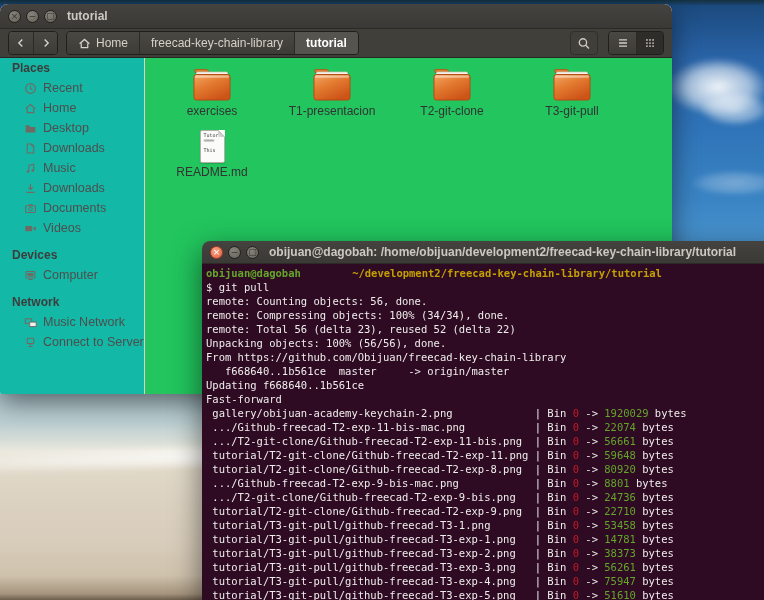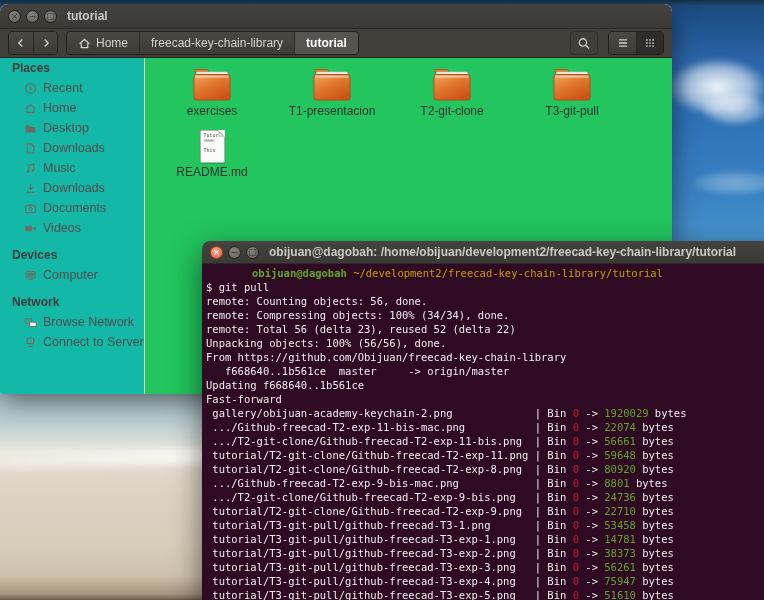--- a/index.html
+++ b/index.html
@@ -77,22 +77,22 @@
   .doc-line4{margin-top:5px;}
 
   
   .term-window{position:absolute;left:202px;top:241px;width:618px;height:370px;
     border-radius:8px 8px 0 0;overflow:hidden;box-shadow:0 10px 30px rgba(0,0,0,.55);}
   .term-window .titlebar{height:22px;}
   .term-window .title-text{font-size:12px;}
   .term-body{margin:0;background:#2f0a23;color:#eeeeec;height:348px;
     font-family:"DejaVu Sans Mono",monospace;font-size:10.5px;line-height:14px;
     padding:2px 0 0 4px;white-space:pre;overflow:hidden;}
-  .t-green{color:#63a62a;font-weight:bold;margin-left:46px;}
-  .t-yellow{color:#c3a000;font-weight:normal;}
+  .t-green{color:#63a62a;font-weight:bold;}
+  .t-yellow{color:#c3a000;font-weight:bold;margin-left:45px;}
   .t-red{color:#c01c28;}
   .t-size{color:#63a62a;}
   svg{display:block;}
 </style>
 </head>
 <body>
 
 <div class="desktop">
   <div class="cloud c1"></div>
   <div class="cloud c2"></div>
@@ -264,21 +264,21 @@
           <span>Computer</span>
         </div>
         <div class="side-header later">Network</div>
         <div class="side-item">
           <span>
             <svg width="13" height="13" viewBox="0 0 16 16">
               <rect x="1.5" y="3.5" width="8" height="5.5" fill="none" stroke="#6f6b64" stroke-width="1.2"></rect>
               <rect x="7" y="7.5" width="8" height="5.5" fill="#f3f1ef" stroke="#6f6b64" stroke-width="1.2"></rect>
             </svg>
           </span>
-          <span>Browse Network</span>
+          <span>Music Network</span>
         </div>
         <div class="side-item">
           <span>
             <svg width="13" height="13" viewBox="0 0 16 16">
               <rect x="4" y="2.8" width="8" height="6.6" rx="0.8" fill="none" stroke="#6f6b64" stroke-width="1.3"></rect>
               <path d="M8 9.4v2.2M5.2 13h5.6" stroke="#6f6b64" stroke-width="1.3"></path>
             </svg>
           </span>
           <span>Connect to Server</span>
         </div>

